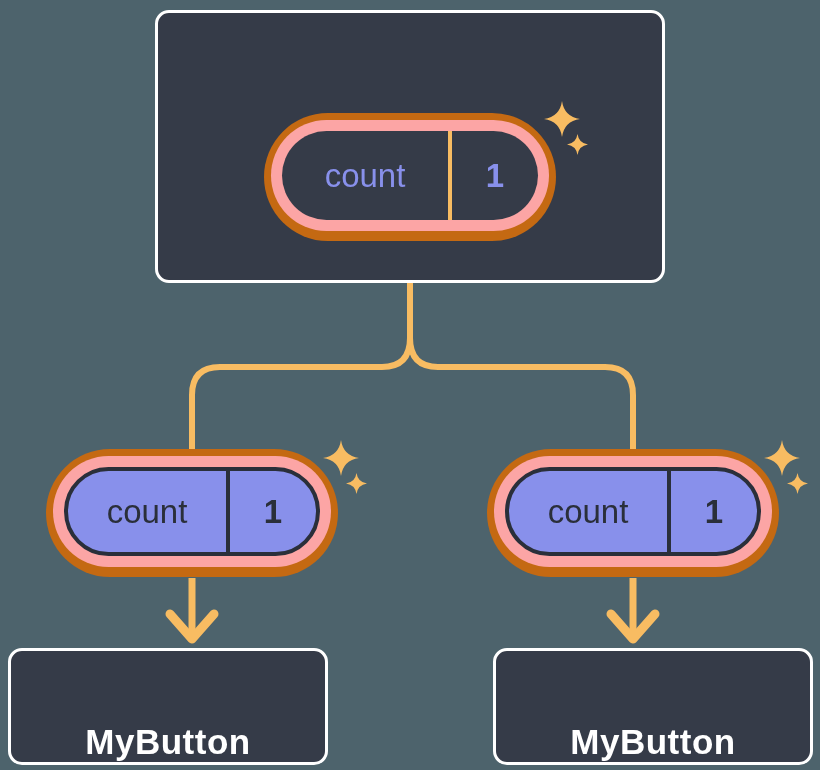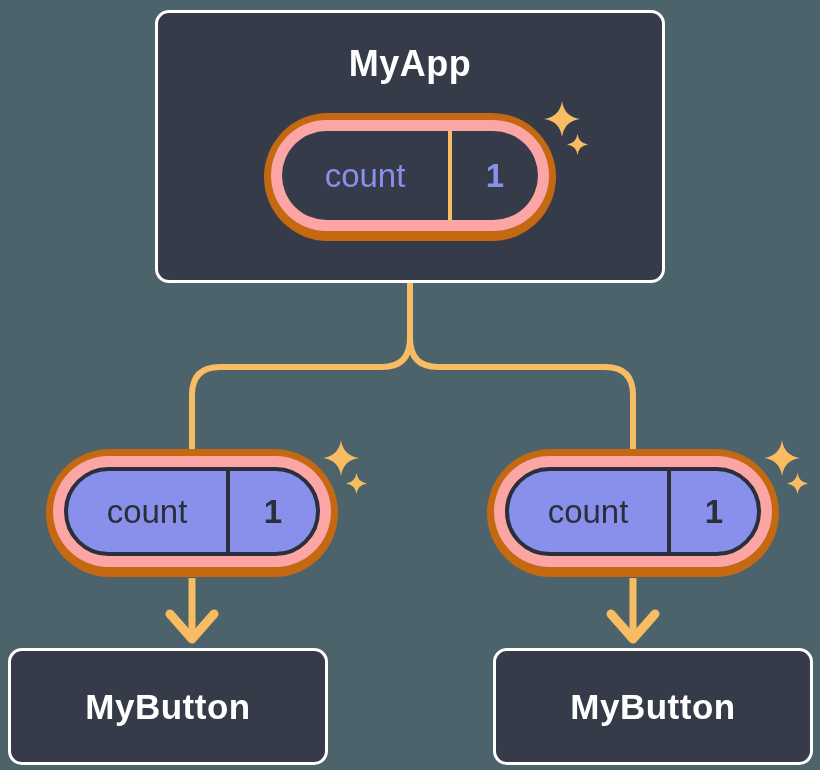--- a/index.html
+++ b/index.html
@@ -25,21 +25,21 @@
   }
   .app-card { left: 155px; top: 10px; width: 510px; height: 273px; }
   .card-title {
     text-align: center;
     margin-top: 30px;
     font-size: 36px;
     font-weight: 600;
     color: #FFFFFF;
     letter-spacing: 0.5px;
   }
-  .btn-card { top: 648px; width: 320px; height: 117px; display: flex; align-items: center; justify-content: center; }
+  .btn-card { top: 648px; width: 320px; height: 117px; display: flex; align-items: flex-end; justify-content: center; }
   .btn-left { left: 8px; }
   .btn-right { left: 493px; }
   .btn-title { font-size: 35px; font-weight: 600; color: #FFFFFF; letter-spacing: 0.5px; }
 
   .pill {
     position: absolute;
     width: 292px;
     height: 128px;
     border-radius: 999px;
     background: #C46912;
@@ -93,21 +93,20 @@
   <svg class="connectors" width="820" height="770" viewBox="0 0 820 770" aria-hidden="true">
     <path class="branch" d="M410 283 L410 338 Q410 367 382 367 L220 367 Q192 367 192 395 L192 470"></path>
     <path class="branch" d="M410 283 L410 338 Q410 367 438 367 L605 367 Q633 367 633 395 L633 470"></path>
     <path class="arrow-shaft" d="M192 578 L192 634"></path>
     <path class="arrow-head" d="M170 614 L192 639 L214 614"></path>
     <path class="arrow-shaft" d="M633 578 L633 634"></path>
     <path class="arrow-head" d="M611 614 L633 639 L655 614"></path>
   </svg>
 
   <div class="card app-card">
-    <div class="card-title">MyApp</div>
     <div class="pill pill-dark pill-app">
       <div class="pill-mid">
         <div class="pill-inner">
           <span class="cell name">count</span>
           <span class="divider"></span>
           <span class="cell value">1</span>
         </div>
       </div>
     </div>
   </div>

